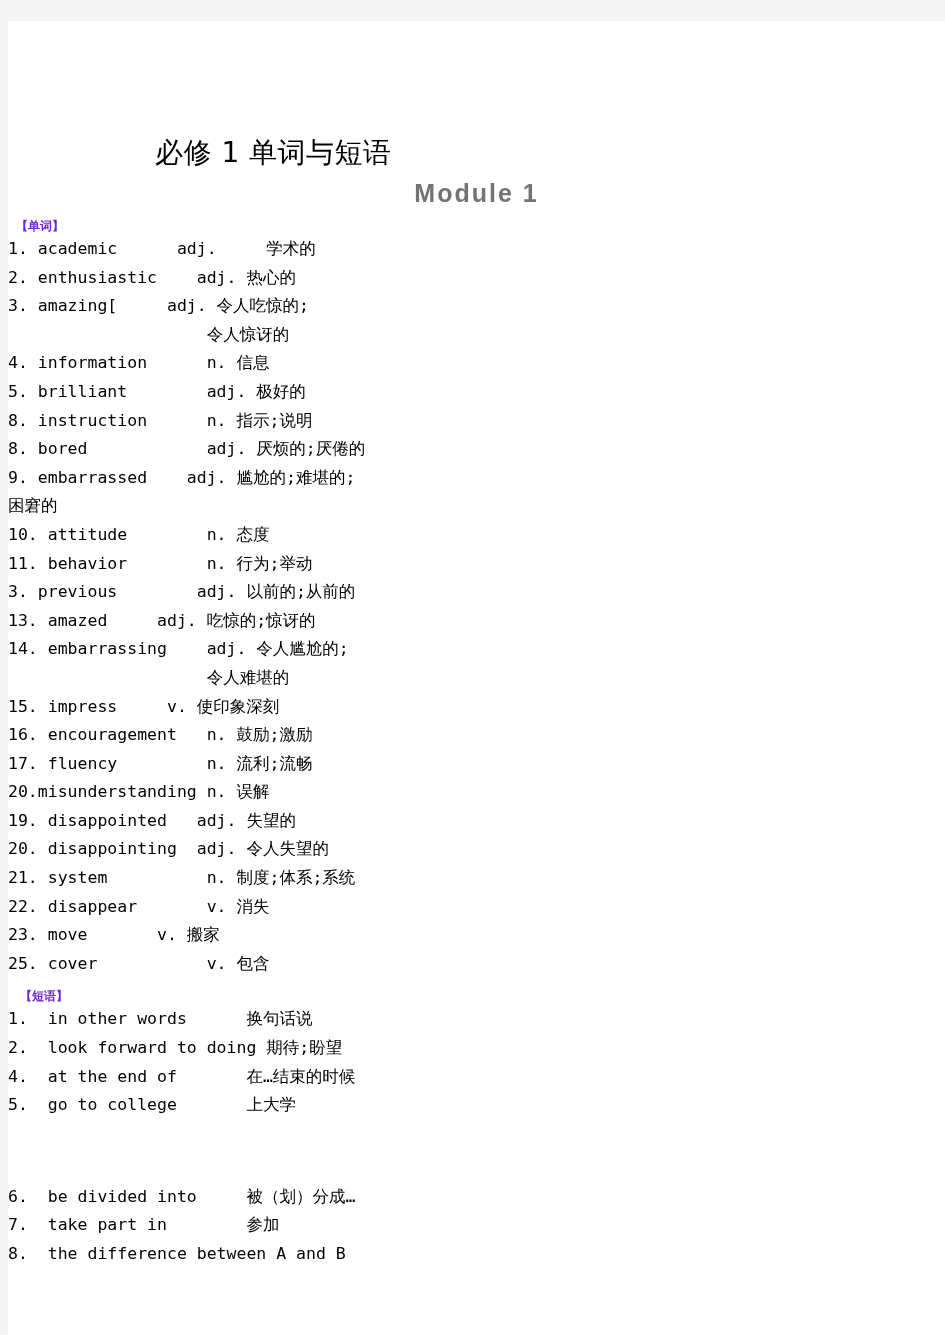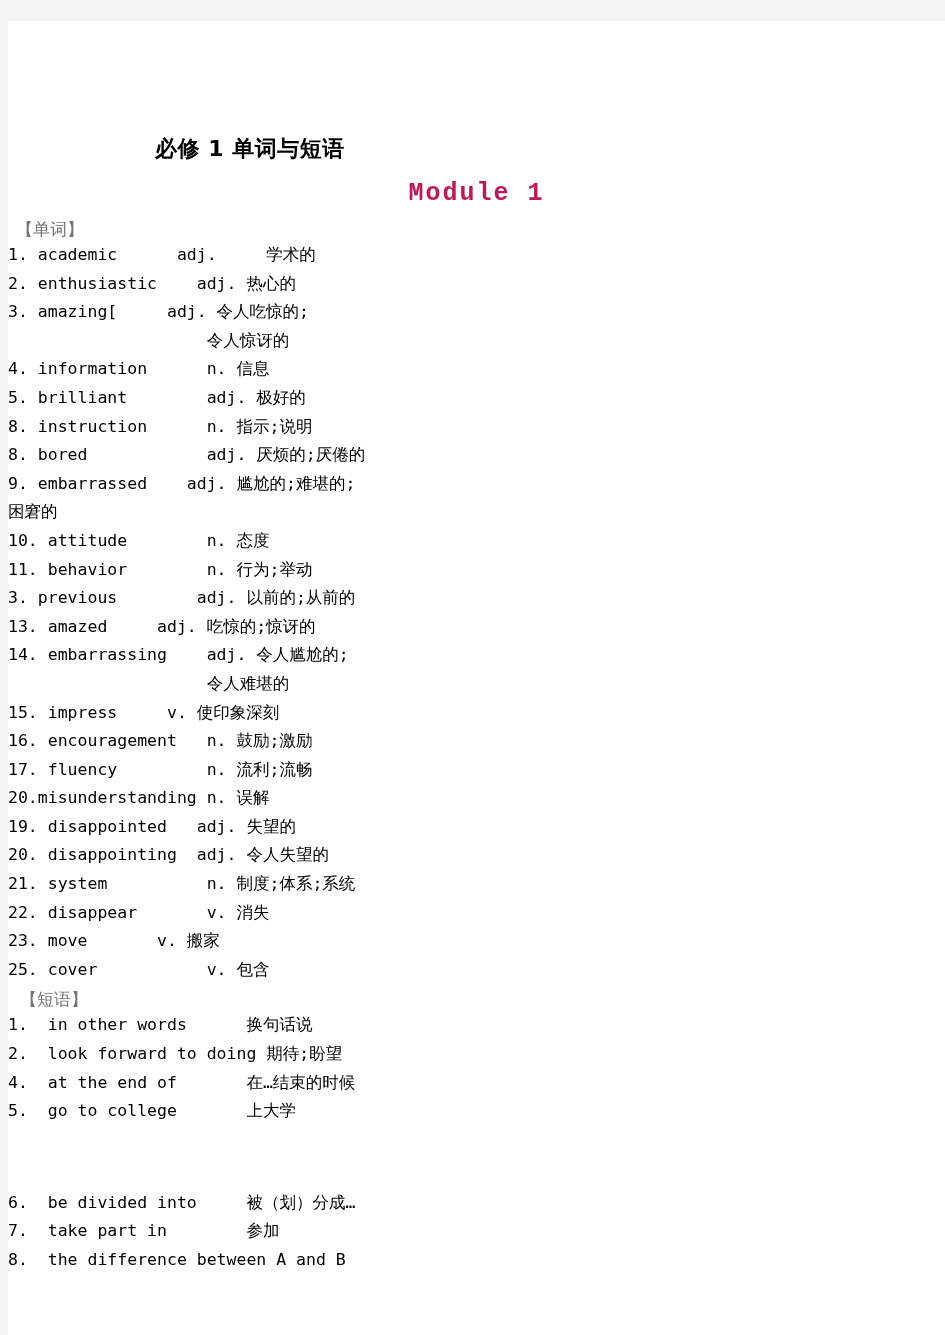--- a/index.html
+++ b/index.html
@@ -20,45 +20,45 @@
     left: 8px;
     top: 21px;
     width: 937px;
     height: 1314px;
     background: #ffffff;
     box-sizing: border-box;
   }
 
   .doc-title {
     font-family: "DejaVu Sans", sans-serif;
-    font-weight: bold;
-    font-size: 22px;
+    font-weight: normal;
+    font-size: 28px;
     color: #000;
     position: absolute;
     left: 147px;
     top: 113px;
     letter-spacing: 0.5px;
     white-space: nowrap;
   }
 
   .module-head {
-    font-family: Liberation Mono, monospace;
+    font-family: Liberation Sans, sans-serif;
     font-weight: bold;
     font-size: 25px;
-    color: #be185d;
+    color: #737373;
     text-align: center;
     letter-spacing: 2px;
     white-space: nowrap;
   }
 
   .section-label {
     font-family: "DejaVu Sans", sans-serif;
-    font-weight: normal;
-    font-size: 17px;
-    color: #737373;
+    font-weight: bold;
+    font-size: 12px;
+    color: #6d28d9;
     white-space: nowrap;
   }
   #col-left  { left: 89px;  top: 0; }
   #col-right { left: 497px; top: 0; }
 
   .line {
     white-space: pre;
     font-family: "DejaVu Sans Mono", monospace;
     font-size: 16.5px;
     line-height: 28.6px;
@@ -105,21 +105,21 @@
         <div class="line">17. fluency         n. 流利;流畅</div>
         <div class="line">20.misunderstanding n. 误解</div>
         <div class="line">19. disappointed   adj. 失望的</div>
         <div class="line">20. disappointing  adj. 令人失望的</div>
         <div class="line">21. system          n. 制度;体系;系统</div>
         <div class="line">22. disappear       v. 消失</div>
         <div class="line">23. move       v. 搬家</div>
         <div class="line">25. cover           v. 包含</div>
       </div>
 
-    <div class="section-label" style="padding-left:12px; margin-top:4px;">【短语】</div>
+    <div class="section-label" style="padding-left:12px; margin-top:10px;">【短语】</div>
 
     <div id="m1-phrases">
         <div class="line">1.  in other words      换句话说</div>
         <div class="line">2.  look forward to doing 期待;盼望</div>
         <div class="line">4.  at the end of       在…结束的时候</div>
         <div class="line">5.  go to college       上大学</div>
       </div>
   </div>
 
   <div id="col-right">

